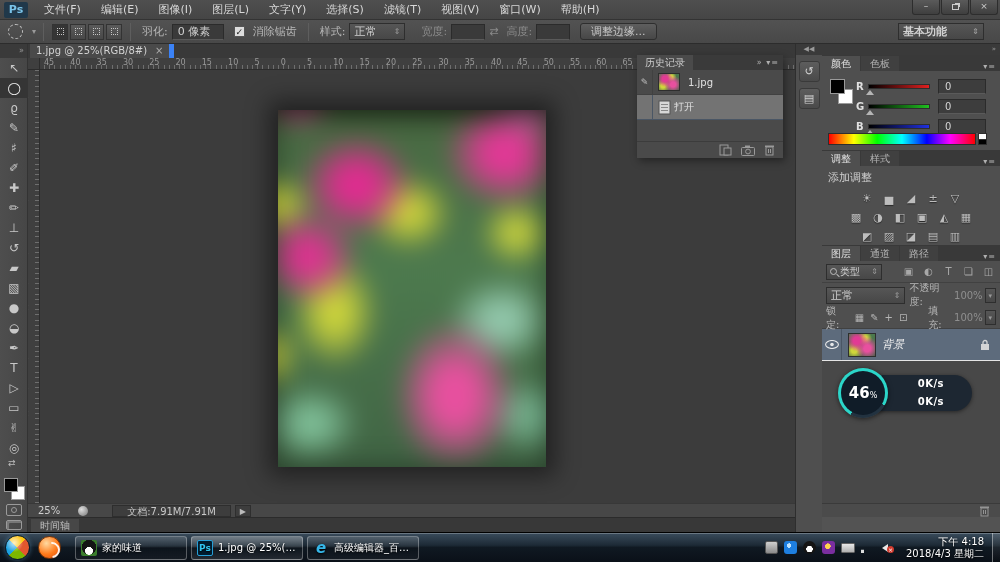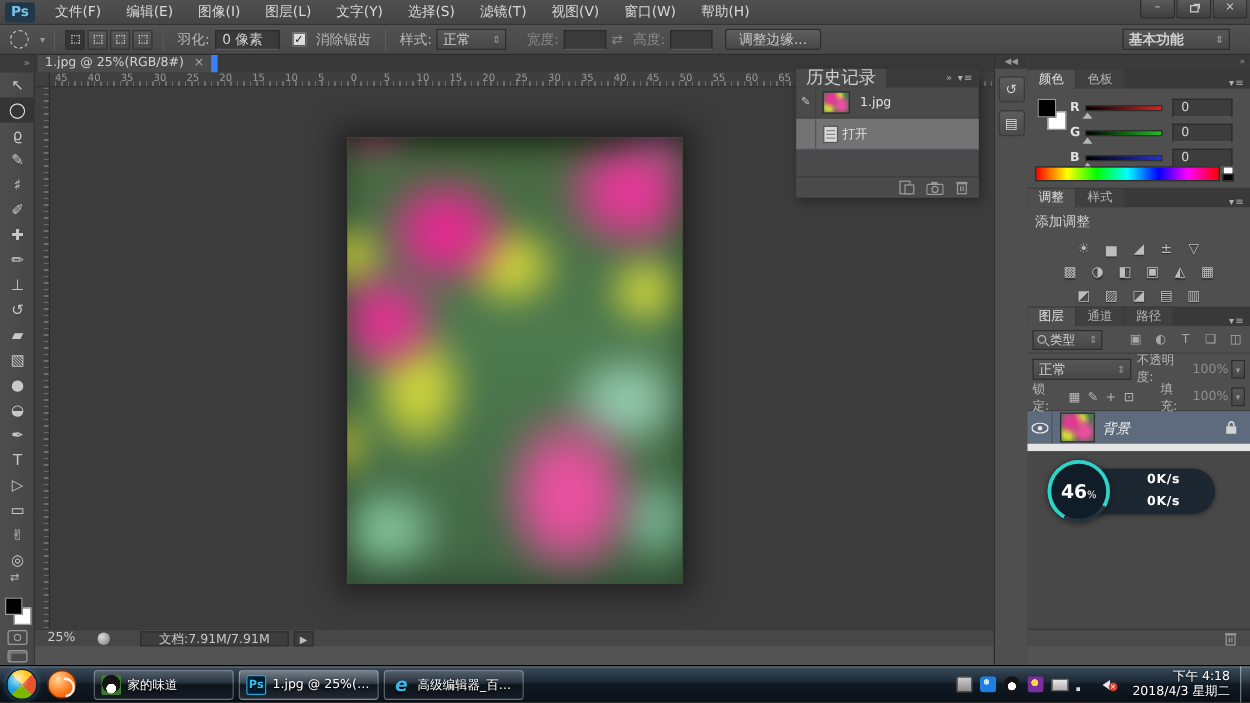--- a/index.html
+++ b/index.html
@@ -78,21 +78,21 @@
   #status-zoom{margin-left:10px;color:#cfcfcf;}
   #status-icon{width:10px;height:10px;border-radius:50%;background:radial-gradient(circle at 35% 35%,#ddd,#777);margin-left:18px;}
   #status-doc{margin-left:24px;background:#3d3d3d;border:1px solid #2e2e2e;height:12px;line-height:11px;padding:0 14px;color:#c8c8c8;}
   #status-flyout{margin-left:4px;color:#bbb;font-size:8px;background:#3d3d3d;border:1px solid #2e2e2e;height:12px;line-height:11px;padding:0 4px;}
   #timelinerow{left:28px;top:517px;width:767px;height:15px;background:#383838;border-top:1px solid #2b2b2b;}
   #timeline-tab{position:absolute;left:3px;top:1px;height:13px;background:#474747;padding:0 9px;color:#bdbdbd;font-size:10px;line-height:13px;}
 
   
   #history{left:637px;top:55px;width:146px;height:103px;z-index:5;box-shadow:2px 3px 8px rgba(0,0,0,.4);background:#4a4a4a;}
   #history-header{height:15px;background:#3a3a3a;display:flex;align-items:center;}
-  #history-tab{background:#4a4a4a;height:15px;line-height:15px;padding:0 8px;color:#cfcfcf;font-size:14px;}
+  #history-tab{background:#4a4a4a;height:15px;line-height:15px;padding:0 8px;color:#cfcfcf;font-size:10px;}
   #history-hicons{margin-left:auto;color:#b0b0b0;font-size:8px;padding-right:4px;letter-spacing:1px;}
   .hist-row{height:25px;display:flex;align-items:center;border-bottom:1px solid #414141;}
   .hist-row.selected{background:#737373;border-bottom-color:#4a5665;}
   .hist-src{width:16px;text-align:center;color:#c0c0c0;font-size:9px;border-right:1px solid #414141;align-self:stretch;line-height:25px;}
   .hist-row.selected .hist-src{border-right-color:#4a5665;}
   .mini-flower{width:22px;height:18px;margin:0 5px;border:1px solid #2e2e2e;
     background:radial-gradient(circle at 30% 30%,#e23a94 15%,rgba(226,58,148,0) 45%),
     radial-gradient(circle at 70% 65%,#e8509f 15%,rgba(232,80,159,0) 50%),
     radial-gradient(circle at 60% 20%,#d8dc3e 10%,rgba(216,220,62,0) 32%),
     radial-gradient(circle at 20% 75%,#cfd63b 10%,rgba(207,214,59,0) 36%),
@@ -143,21 +143,21 @@
   #type-dd{width:56px;height:16px;background:linear-gradient(#565656,#474747);border:1px solid #2e2e2e;display:flex;align-items:center;color:#cfcfcf;font-size:10px;padding:0 3px;}
   .mag{width:7px;height:7px;border:1px solid #bbb;border-radius:50%;position:relative;margin-right:3px;}
   .mag::after{content:"";position:absolute;left:5px;top:6px;width:4px;height:1px;background:#bbb;transform:rotate(45deg);}
   .filt-icon{width:15px;color:#a8a8a8;font-size:10px;text-align:center;margin-left:5px;}
   #layers-blend{height:24px;display:flex;align-items:center;padding:0 4px;}
   #blend-dd{width:84px;height:17px;}
   .mini-dd{width:12px;height:15px;background:linear-gradient(#565656,#474747);border:1px solid #2e2e2e;color:#9a9a9a;font-size:7px;text-align:center;line-height:14px;margin-left:2px;}
   .gray-val{color:#8f8f8f;font-size:10px;}
   #layers-lock{height:22px;display:flex;align-items:center;padding:0 4px;border-bottom:1px solid #414141;}
   .lock-glyph{color:#b5b5b5;font-size:10px;margin:0 3px;}
-  #layer-row{height:32px;background:#5d6b7c;display:flex;align-items:center;border-bottom:6px solid #e5e5e5;}
+  #layer-row{height:32px;background:#5d6b7c;display:flex;align-items:center;border-bottom:1px solid #e5e5e5;}
   #eye-col{width:20px;align-self:stretch;border-right:1px solid #4a5665;display:flex;align-items:center;justify-content:center;}
   #layer-thumb{width:28px;height:24px;margin:0 6px;}
   #layer-name{color:#f0f0f0;font-size:11px;font-style:italic;}
   #layer-lock{margin-left:auto;margin-right:10px;opacity:.9;}
   #layers-rest{position:absolute;left:0;right:0;top:100px;bottom:0;background:#484848;}
   #layers-footer{position:absolute;left:0;right:0;bottom:0;height:14px;background:#4b4b4b;border-top:1px solid #3a3a3a;display:flex;justify-content:flex-end;align-items:center;gap:8px;padding-right:10px;}
   #layers-footer svg{opacity:.7;}
 
   
   #badge{left:838px;top:368px;width:140px;height:50px;z-index:10;}
@@ -362,20 +362,23 @@
       <div id="photo-paint"></div>
     </div>
   </div>
 
   <div id="statusbar" class="abs">
     <span id="status-zoom">25%</span>
     <div id="status-icon"></div>
     <div id="status-doc">文档:7.91M/7.91M</div>
     <div id="status-flyout">▶</div>
   </div>
+  <div id="timelinerow" class="abs">
+    <div id="timeline-tab">时间轴</div>
+  </div>
 
   <div id="history" class="abs">
     <div id="history-header">
       <div id="history-tab">历史记录</div>
       <div id="history-hicons"><span>»</span> <span>▾≡</span></div>
     </div>
     <div class="hist-row">
       <div class="hist-src">✎</div>
       <div class="mini-flower"></div>
       <div class="hist-label">1.jpg</div>

